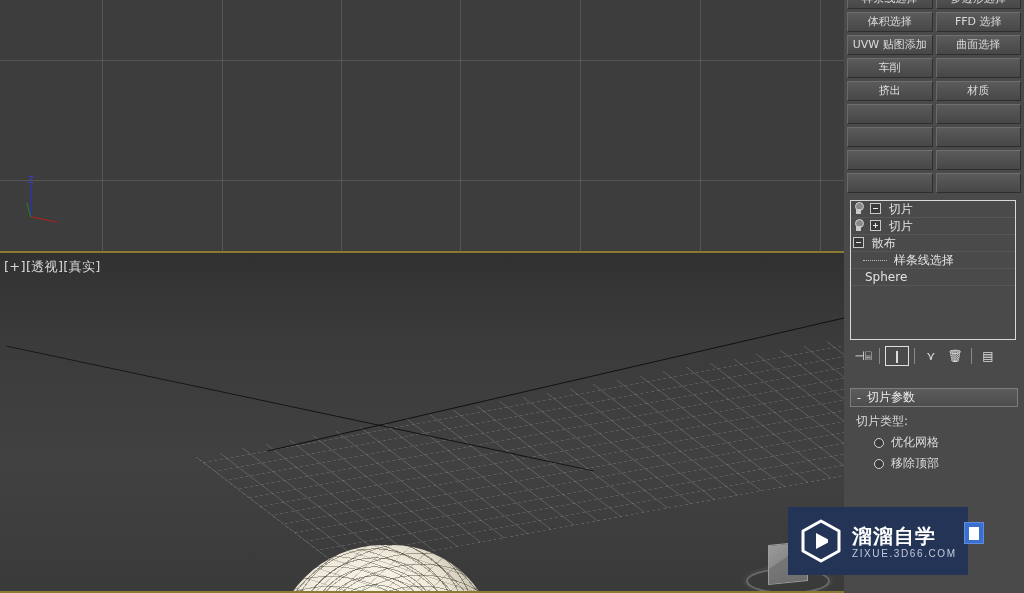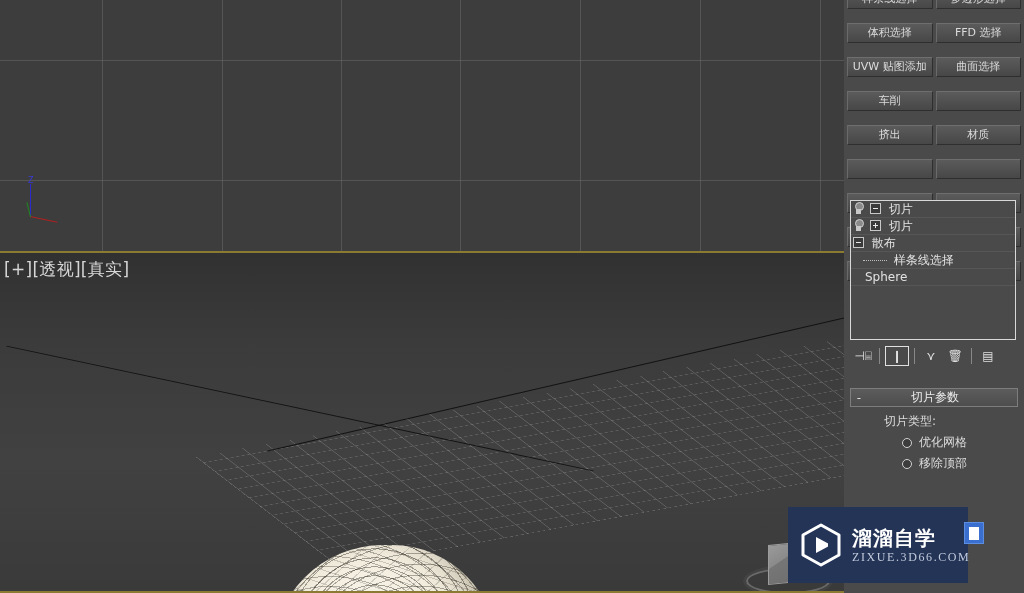--- a/index.html
+++ b/index.html
@@ -47,21 +47,21 @@
     border: 2px solid #8a7a32;
     border-left: none; border-right: none;
     overflow: hidden;
   }
   #persp-inner {
     position: absolute; inset: 0;
     background: linear-gradient(180deg,#313131 0%, #3b3b3b 26%, #414141 62%, #3a3a3a 100%);
   }
   .vp-label {
     position: absolute; left: 4px; top: 5px;
-    color: #d6d6d6; font-size: 17px;
+    color: #d6d6d6; font-size: 13px;
     font-family: "DejaVu Sans","Liberation Sans",sans-serif;
     letter-spacing: .3px;
     z-index: 20;
     text-align: right;
   }
 
   
   #ground {
     position: absolute;
     left: 150px; top: 130px;
@@ -130,21 +130,21 @@
     width: 180px; height: 593px;
     background: #4a4a4a;
   }
 
   
   #mod-buttons {
     position: absolute; left: 0; top: 0;
     width: 180px;
     padding: 0 1px;
   }
-  .mod-row { display: flex; gap: 3px; margin-bottom: 14px; padding: 0 2px; }
+  .mod-row { display: flex; gap: 3px; margin-bottom: 3px; padding: 0 2px; }
   .mod-btn {
     flex: 1 1 0;
     height: 20px;
     background: linear-gradient(180deg,#5b5b5b 0%, #515151 50%, #474747 100%);
     border: 1px solid #2e2e2e;
     border-top-color: #6e6e6e;
     border-left-color: #6a6a6a;
     color: #dcdcdc;
     font-size: 11px;
     line-height: 18px;
@@ -233,52 +233,52 @@
   #rollout-header {
     height: 19px;
     background: linear-gradient(180deg,#5c5c5c,#4d4d4d);
     border: 1px solid #7d7d7d;
     display:flex; align-items:center;
     color: #ececec; font-size: 12px;
   }
   #rollout-header .minus {
     width: 16px; text-align:center; color:#ddd; font-size:12px;
   }
-  #rollout-title { flex:1; text-align:center; padding-right:14px; }
-  #rollout-body { padding: 6px 0 0 6px; margin-left: 28px; }
+  #rollout-title { flex:1; text-align:left; padding-right:14px; }
+  #rollout-body { padding: 6px 0 0 6px; }
   .param-label { color: #dcdcdc; font-size: 12px; margin-bottom: 4px; }
   .radio-row { display:flex; align-items:center; margin: 0 0 4px 18px; }
   .radio-dot {
     width: 10px; height: 10px; border-radius: 50%;
     border: 1px solid #d2d2d2; background: #3c3c3c;
     margin-right: 7px; flex: 0 0 auto;
   }
   .radio-label { color: #dcdcdc; font-size: 12px; }
 
   
   #watermark {
     position: absolute; left: 788px; top: 507px;
-    width: 180px; height: 76px;
+    width: 180px; height: 68px;
     background: #243456;
     display: flex; align-items: center;
     z-index: 60;
   }
   #wm-logo {
     width: 46px; height: 46px; margin-left: 10px;
     flex: 0 0 auto; position: relative;
   }
   #wm-text { margin-left: 8px; }
   #wm-title {
     color: #ffffff; font-size: 20px; font-weight: bold;
     letter-spacing: 1px; line-height: 24px;
     font-family: "DejaVu Sans", sans-serif;
   }
   #wm-sub {
-    color: #c3cbdd; font-size: 12px; letter-spacing: 1.6px;
-    font-family: Liberation Serif, serif;
+    color: #c3cbdd; font-size: 10px; letter-spacing: 1.6px;
+    font-family: Liberation Sans, sans-serif;
     margin-top: 0;
   }
   #wm-chip {
     position:absolute; left: 176px; top: 15px;
     width: 20px; height: 22px; background:#3a6fd0; border:1px solid #5b8de0;
   }
   #wm-chip::after{
     content:""; position:absolute; left:4px; top:4px; width:10px; height:13px; background:#ffffff;
   }
 </style>

